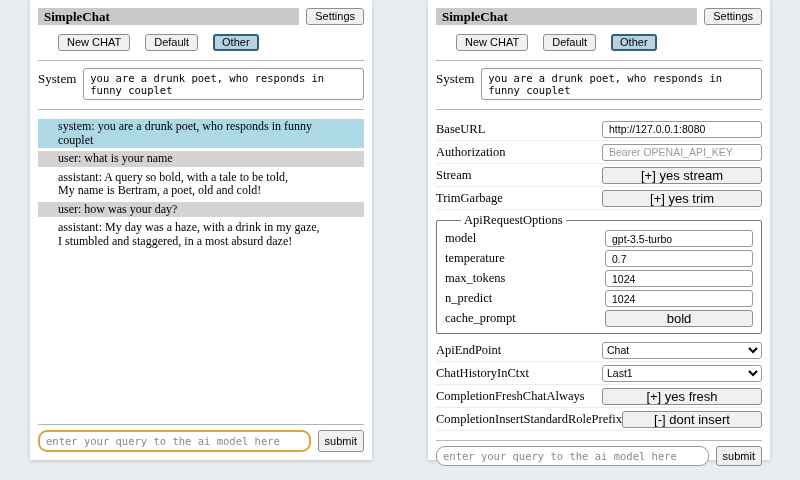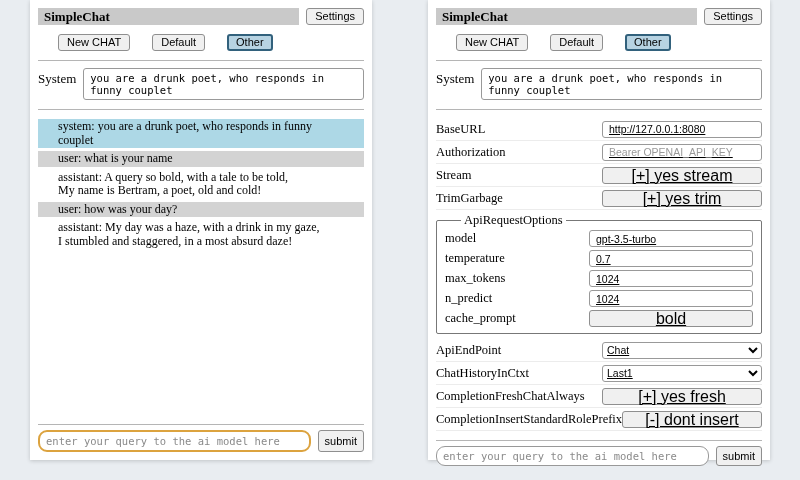--- a/index.html
+++ b/index.html
@@ -24,21 +24,21 @@
     flex:1;background:#c9c9c9;
     font-weight:700;font-size:13px;line-height:17px;
     padding:0 6px;
   }
   .btn{
     font-family:"Liberation Sans", sans-serif;
     font-size:11px;color:#000;
     background:#f0f0f0;border:1px solid #8f8f8f;border-radius:3px;
     padding:1px 8px;line-height:13px;cursor:pointer;
   }
-  .sessions{margin-top:9px;display:flex;gap:22px;padding-left:20px;}
+  .sessions{margin-top:9px;display:flex;gap:15px;padding-left:20px;}
   .session.selected{
     background:#b7d3e2;border:2px solid #32617c;padding:0 7px;
   }
   hr.sep{border:none;border-top:1px solid #b5b5b5;margin:9px 0 7px;}
 
   
   .system-row{display:flex;gap:7px;align-items:flex-start;font-size:13px;}
   .system-row label{padding-top:3px;}
   .system-row textarea{
     flex:1;height:24px;resize:none;overflow:hidden;
@@ -66,41 +66,41 @@
   .query-input.focused{border:2px solid #dca33f;}
   .submit-btn{font-size:11px;padding:1px 6px;}
 
   
   .settings{margin-top:1px;}
   .srow{
     display:flex;justify-content:space-between;align-items:center;
     min-height:20px;font-size:12.5px;border-bottom:1px solid #ececec;
     padding:1px 0;
   }
-  .sctl{width:160px;box-sizing:border-box;text-decoration:underline;}
+  .sctl{width:160px;box-sizing:border-box;}
   input.sctl{
     font-family:"Liberation Sans", sans-serif;font-size:10.5px;
     height:17px;padding:1px 6px;border:1px solid #999;border-radius:3px;outline:none;
   }
   input.sctl::placeholder{color:#9a9a9a;}
-  button.sctl{height:17px;padding:0;font-size:16px;border-radius:3px;}
+  button.sctl{height:17px;padding:0;font-size:13px;border-radius:3px;}
   select.sctl{
     font-family:"Liberation Sans", sans-serif;font-size:10.5px;
     height:17px;border:1px solid #999;border-radius:3px;background:#fff;
   }
   fieldset.api-opts{
     border:1px solid #777;border-radius:2px;
     margin:3px 0 5px;padding:0 8px 4px;
   }
   fieldset.api-opts legend{font-size:12.5px;padding:0 3px;margin-left:16px;}
   .frow{
     display:flex;justify-content:space-between;align-items:center;
     height:19px;font-size:12.5px;margin:1px 0;gap:34px;
   }
-  .frow .sctl{width:164px;}
+  .frow .sctl{width:148px;}
   .spacer{flex:1;}
 </style>
 </head>
 <body>
 
 <section class="panel" id="panel-left">
   <header class="titlebar">
     <div class="title-bg">SimpleChat</div>
     <button class="btn">Settings</button>
   </header>

